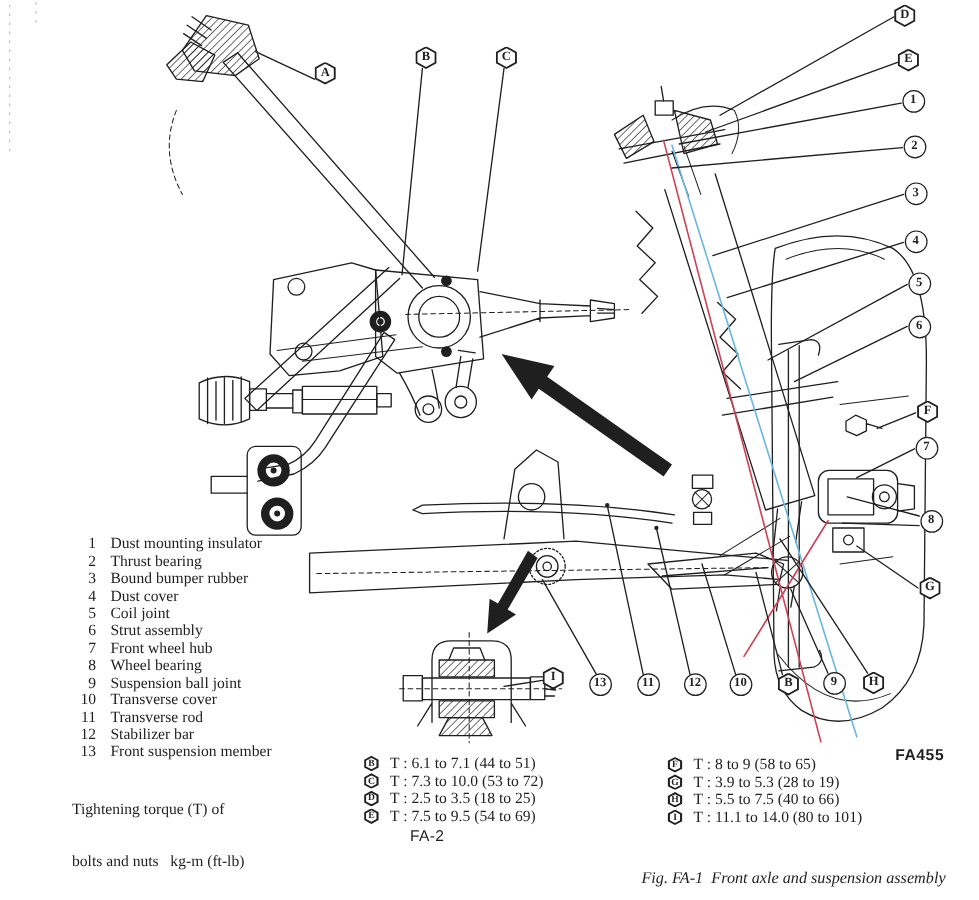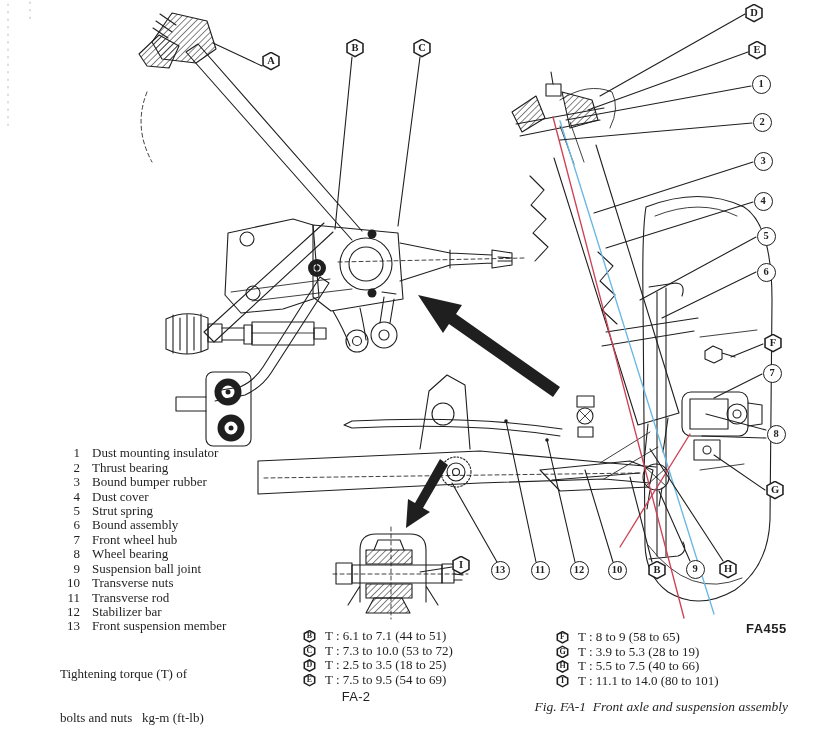--- a/index.html
+++ b/index.html
@@ -38,21 +38,21 @@
   
   .tq-note{position:absolute;left:60px;top:638px;font-size:13px;line-height:14.6px;white-space:pre;}
   .tq-col{position:absolute;font-size:13px;}
   .tq-row{display:flex;align-items:center;height:14.6px;gap:9px;}
   .tq-val{white-space:pre;}
   .tq-mid{left:303px;top:629px;}
   .tq-right{left:556px;top:630px;}
 
   .fig-code{position:absolute;left:746px;top:621px;font-family:"Liberation Sans",sans-serif;
             font-weight:700;font-size:13px;letter-spacing:.5px;}
-  .caption{position:absolute;right:28px;top:699px;font-style:italic;font-size:13.5px;white-space:pre;}
+  .caption{position:absolute;right:28px;top:724px;font-style:italic;font-size:13.5px;white-space:pre;}
   .footer{position:absolute;left:0;top:689px;width:712px;text-align:center;
           font-family:"Liberation Sans",sans-serif;font-size:13px;letter-spacing:.3px;}
   .callout-layer{position:absolute;left:0;top:0;width:816px;height:750px;pointer-events:none;}
 </style>
 </head>
 <body>
 
 <div class="page">
 
   <svg class="art" width="816" height="750" viewBox="0 0 816 750">
@@ -285,41 +285,41 @@
       <div class="pl-row">
         <span class="pl-num">3</span>
         <span class="pl-name">Bound bumper rubber</span>
       </div>
       <div class="pl-row">
         <span class="pl-num">4</span>
         <span class="pl-name">Dust cover</span>
       </div>
       <div class="pl-row">
         <span class="pl-num">5</span>
-        <span class="pl-name">Strut spring</span>
+        <span class="pl-name">Coil joint</span>
       </div>
       <div class="pl-row">
         <span class="pl-num">6</span>
-        <span class="pl-name">Bound assembly</span>
+        <span class="pl-name">Strut assembly</span>
       </div>
       <div class="pl-row">
         <span class="pl-num">7</span>
         <span class="pl-name">Front wheel hub</span>
       </div>
       <div class="pl-row">
         <span class="pl-num">8</span>
         <span class="pl-name">Wheel bearing</span>
       </div>
       <div class="pl-row">
         <span class="pl-num">9</span>
         <span class="pl-name">Suspension ball joint</span>
       </div>
       <div class="pl-row">
         <span class="pl-num">10</span>
-        <span class="pl-name">Transverse nuts</span>
+        <span class="pl-name">Transverse cover</span>
       </div>
       <div class="pl-row">
         <span class="pl-num">11</span>
         <span class="pl-name">Transverse rod</span>
       </div>
       <div class="pl-row">
         <span class="pl-num">12</span>
         <span class="pl-name">Stabilizer bar</span>
       </div>
       <div class="pl-row">

